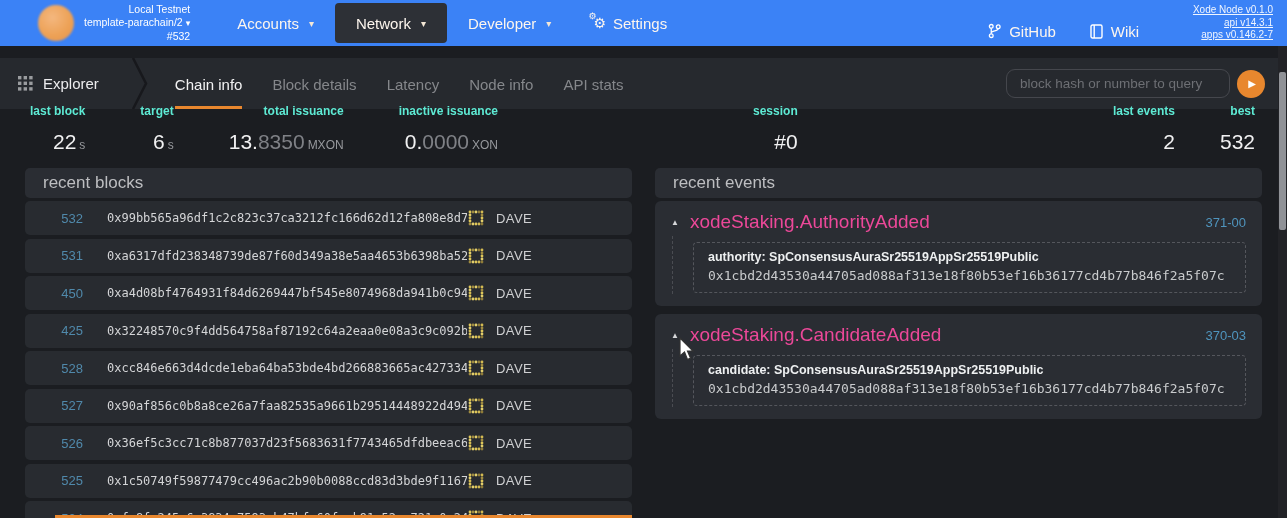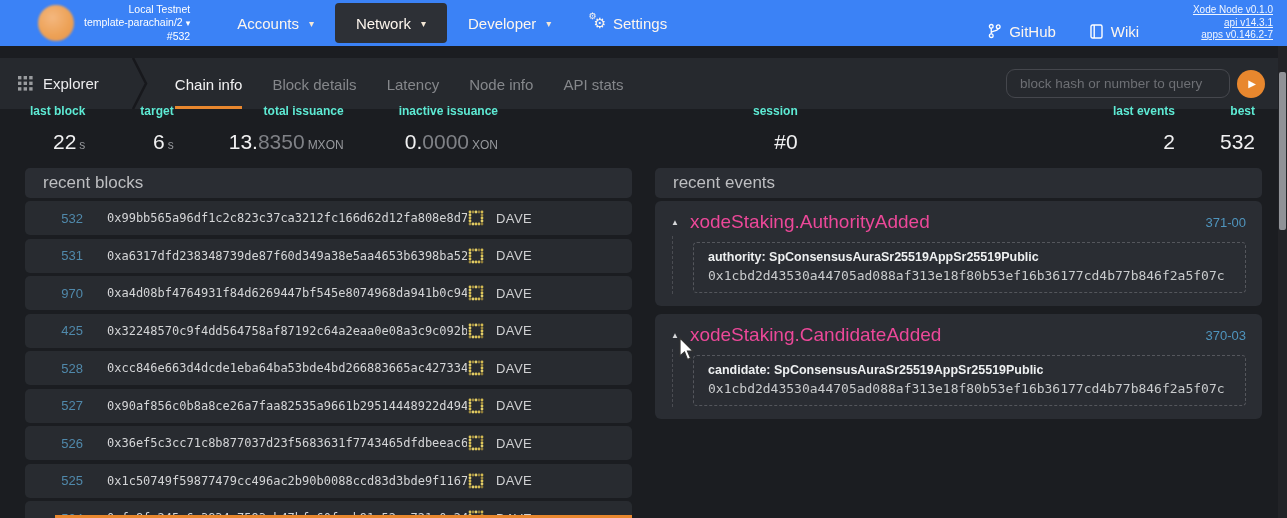--- a/index.html
+++ b/index.html
@@ -267,21 +267,21 @@
               <circle cx="3" cy="12" r="1.4" fill="#dec659"></circle>
           <circle cx="15" cy="6" r="1.4" fill="#a08c41"></circle>
               <circle cx="15" cy="9" r="1.4" fill="#dec659"></circle>
               <circle cx="15" cy="12" r="1.4" fill="#e3cf6b"></circle>
             </g>
         </svg>
         <span class="author-name">DAVE</span>
       </span>
     </div>
     <div class="block-row">
-      <span class="block-num">970</span>
+      <span class="block-num">450</span>
       <span class="block-hash">0xa4d08bf4764931f84d6269447bf545e8074968da941b0c941f...</span>
       <span class="block-author">
         <svg width="18" height="18" viewBox="0 0 18 18">
           <g>
               <circle cx="3" cy="3" r="1.4" fill="#dec659"></circle>
               <circle cx="6" cy="3" r="1.4" fill="#a08c41"></circle>
               <circle cx="9" cy="3" r="1.4" fill="#e3cf6b"></circle>
               <circle cx="12" cy="3" r="1.4" fill="#8f7c39"></circle>
               <circle cx="15" cy="3" r="1.4" fill="#d3ba52"></circle>
           <circle cx="3" cy="15" r="1.4" fill="#a08c41"></circle>

